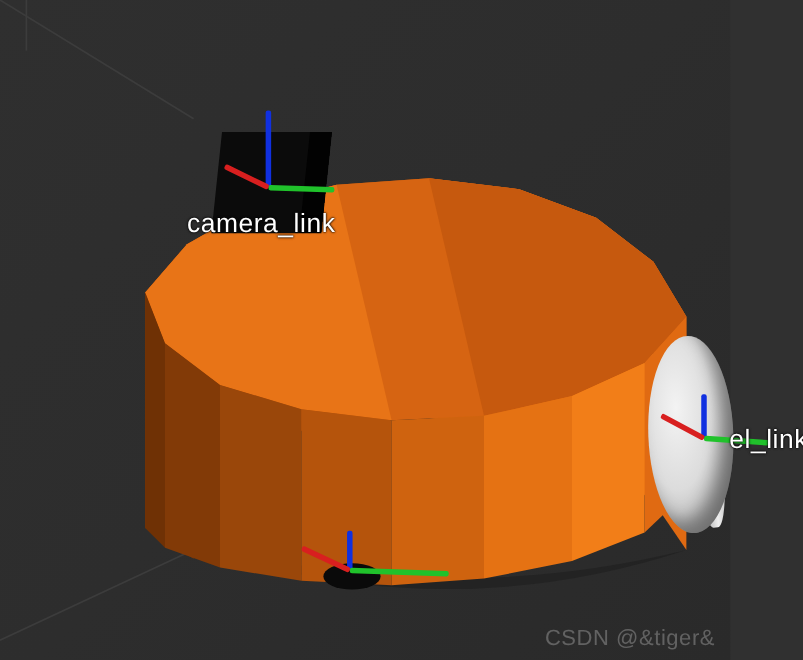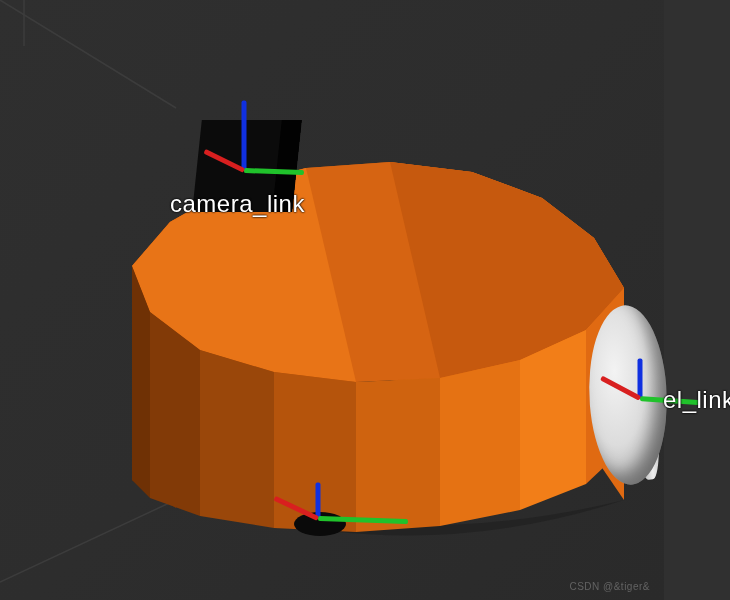--- a/index.html
+++ b/index.html
@@ -76,21 +76,21 @@
     letter-spacing: 0.5px;
     white-space: nowrap;
     text-shadow: 0 0 2px #000, 0 0 2px #000;
   }
 
   
   .watermark {
     position: absolute;
     right: 14px;
     bottom: 8px;
-    font-size: 10px;
+    font-size: 20px;
     color: rgba(200,200,200,0.35);
     letter-spacing: 0.5px;
     user-select: none;
     pointer-events: none;
   }
 </style>
 </head>
 <body>
 
 <div class="viewport">

